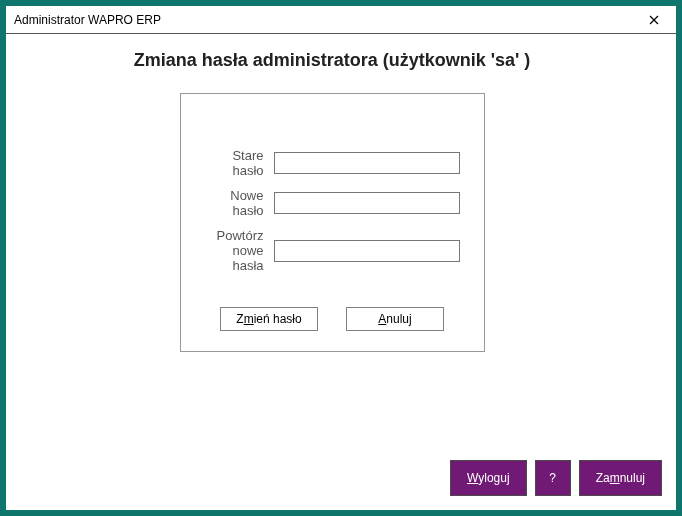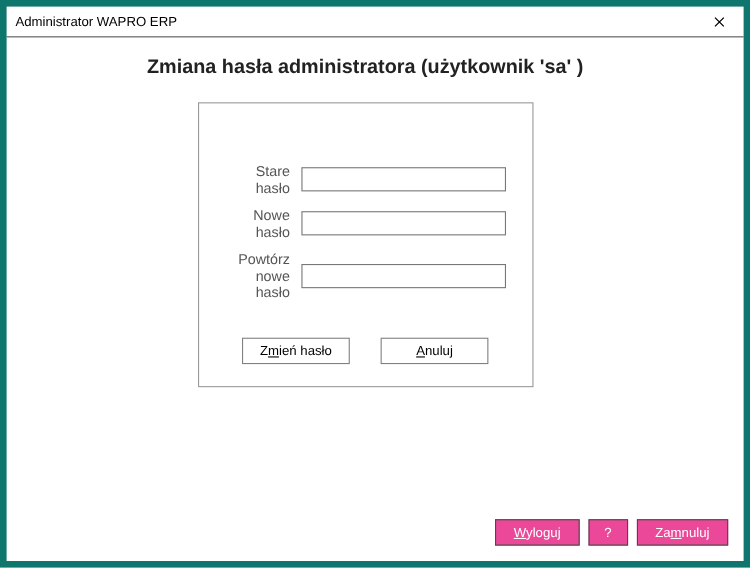--- a/index.html
+++ b/index.html
@@ -86,22 +86,22 @@
   }
   .panel-buttons button .u { text-decoration: underline; }
   .footer {
     position: absolute;
     right: 14px;
     bottom: 14px;
     display: flex;
     gap: 8px;
   }
   .footer button {
-    height: 24px;
-    background: #ec4899;
+    height: 36px;
+    background: #701a75;
     color: #fff;
     border: 1px solid #4a4a4a;
     font-size: 12px;
     padding: 0 16px;
     cursor: pointer;
   }
   .footer button.help { width: 36px; padding: 0; }
   .footer button .u { text-decoration: underline; }
 </style>
 </head>
@@ -127,21 +127,21 @@
         <label>Stare hasło</label>
         <input type="password" value="" style="">
       </div>
 
       <div class="form-row">
         <label>Nowe hasło</label>
         <input type="password" value="" style="">
       </div>
 
       <div class="form-row">
-        <label>Powtórz nowe hasło</label>
+        <label>Powtórz nowe hasła</label>
         <input type="password" value="" style="">
       </div>
 
       <div class="panel-buttons">
         <button><span>Z</span><span class="u">m</span><span>ień hasło</span></button>
         <button><span class="u">A</span><span>nuluj</span></button>
       </div>
 
     </div>
   </div>

